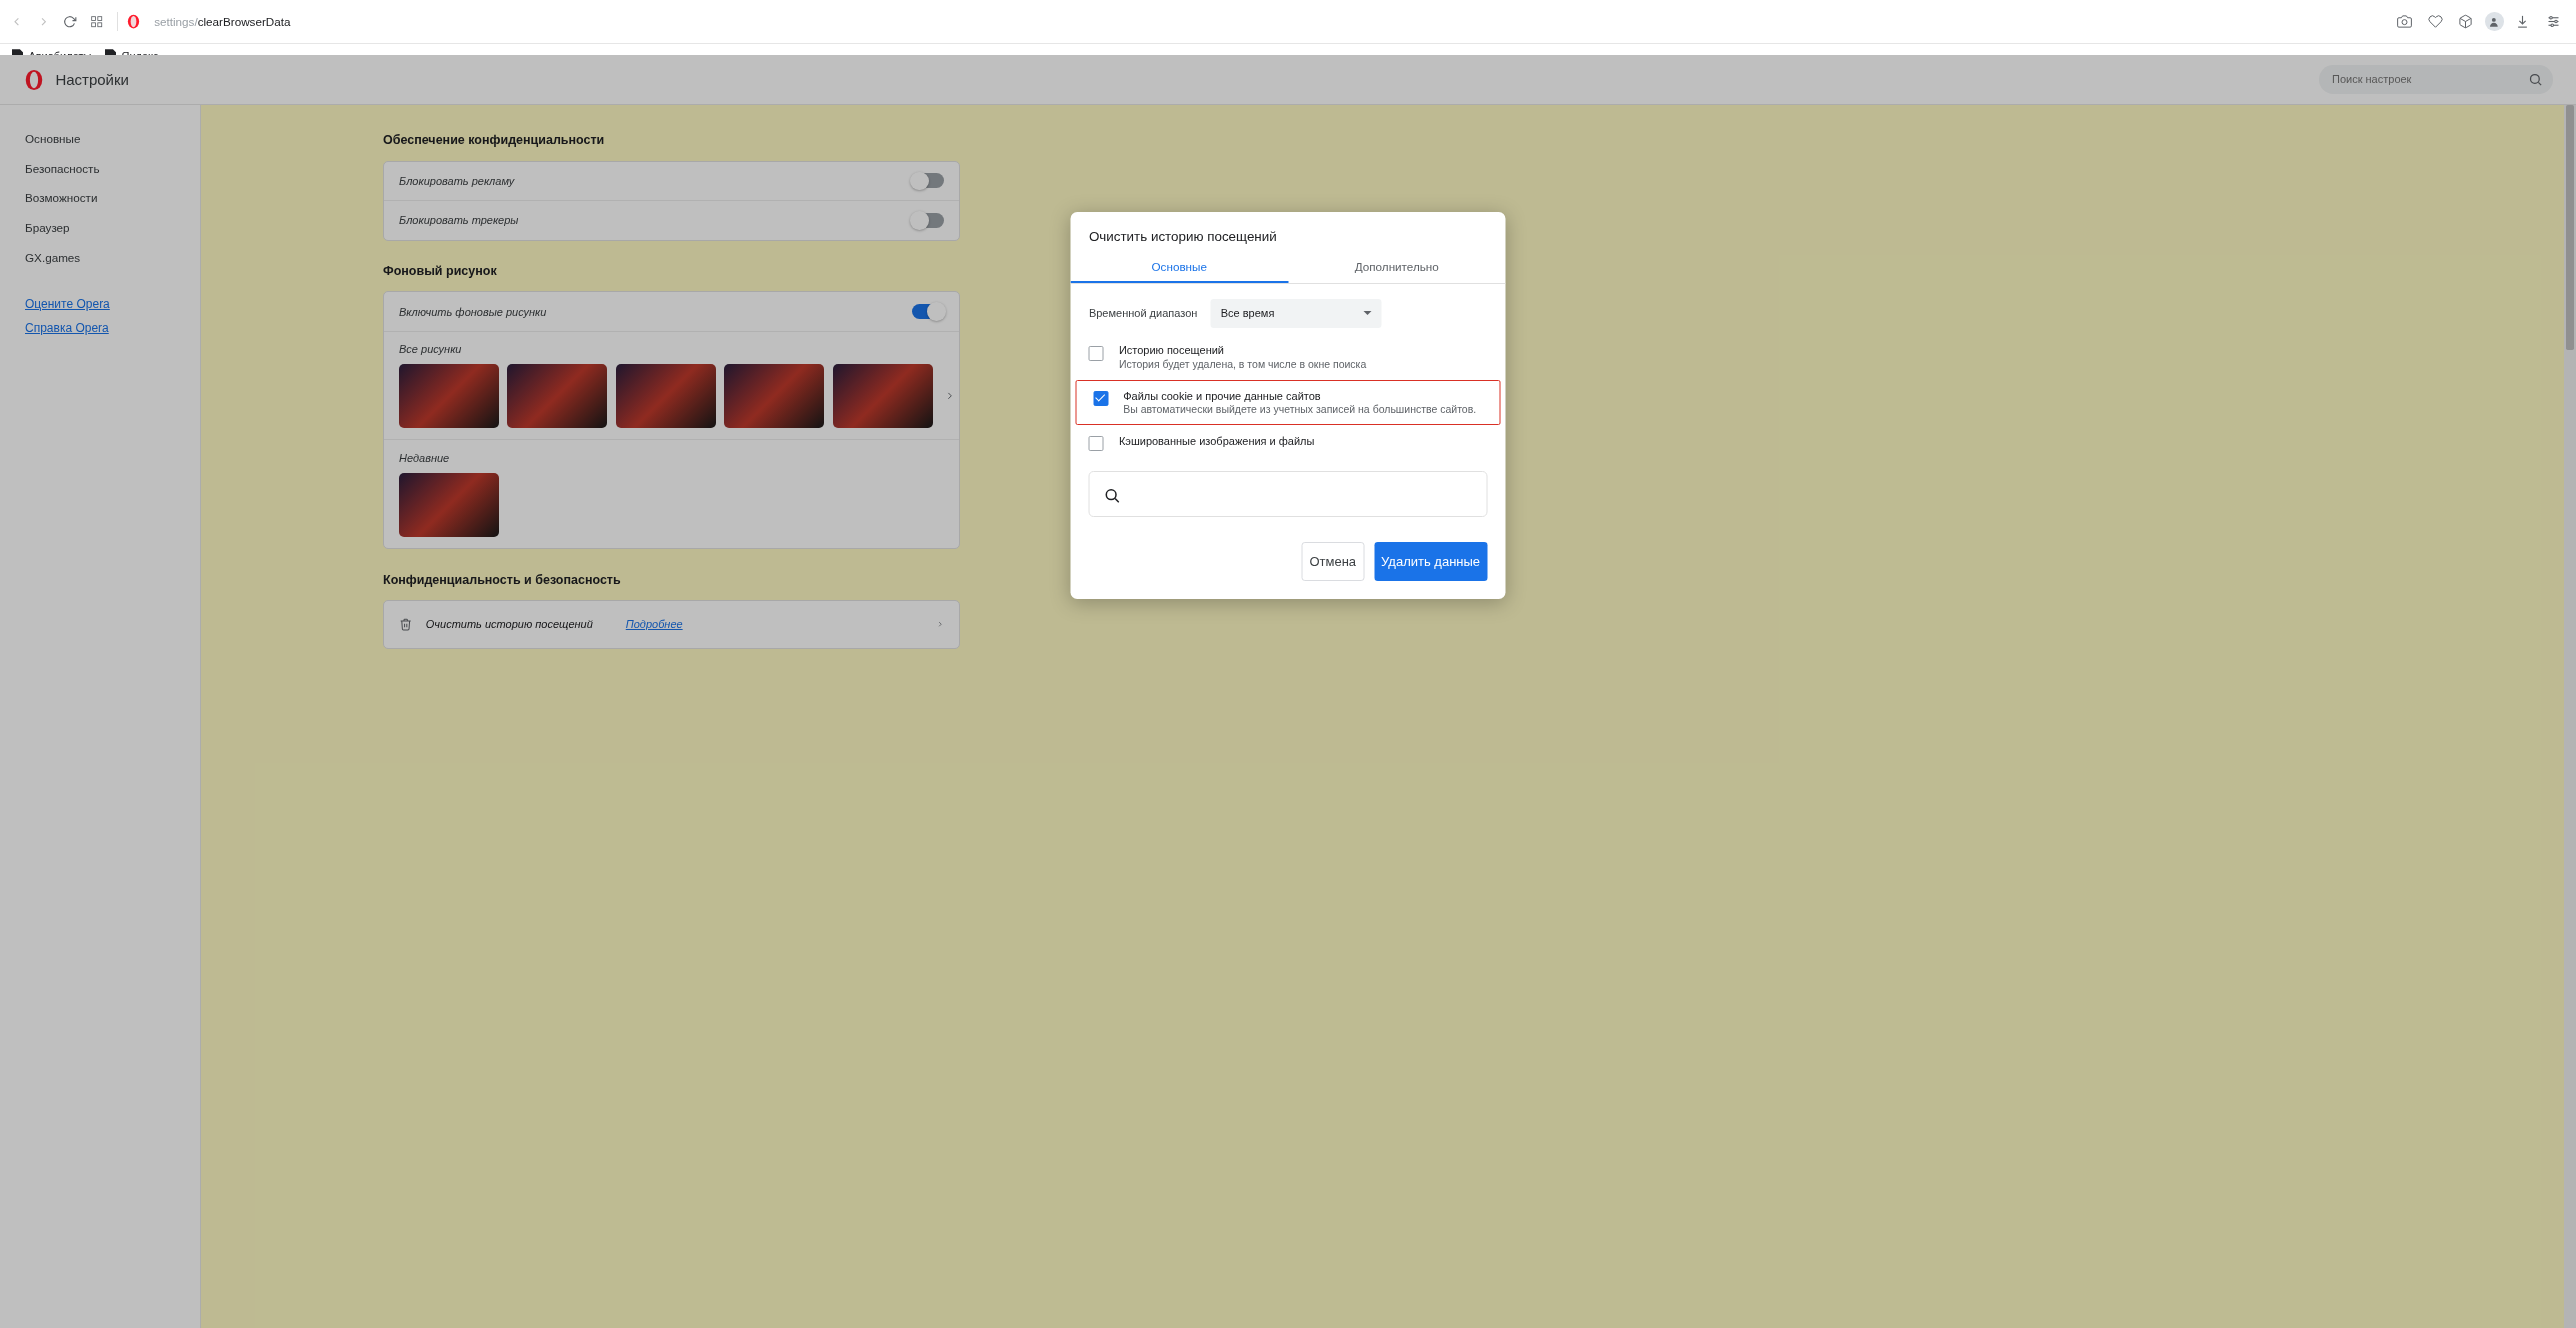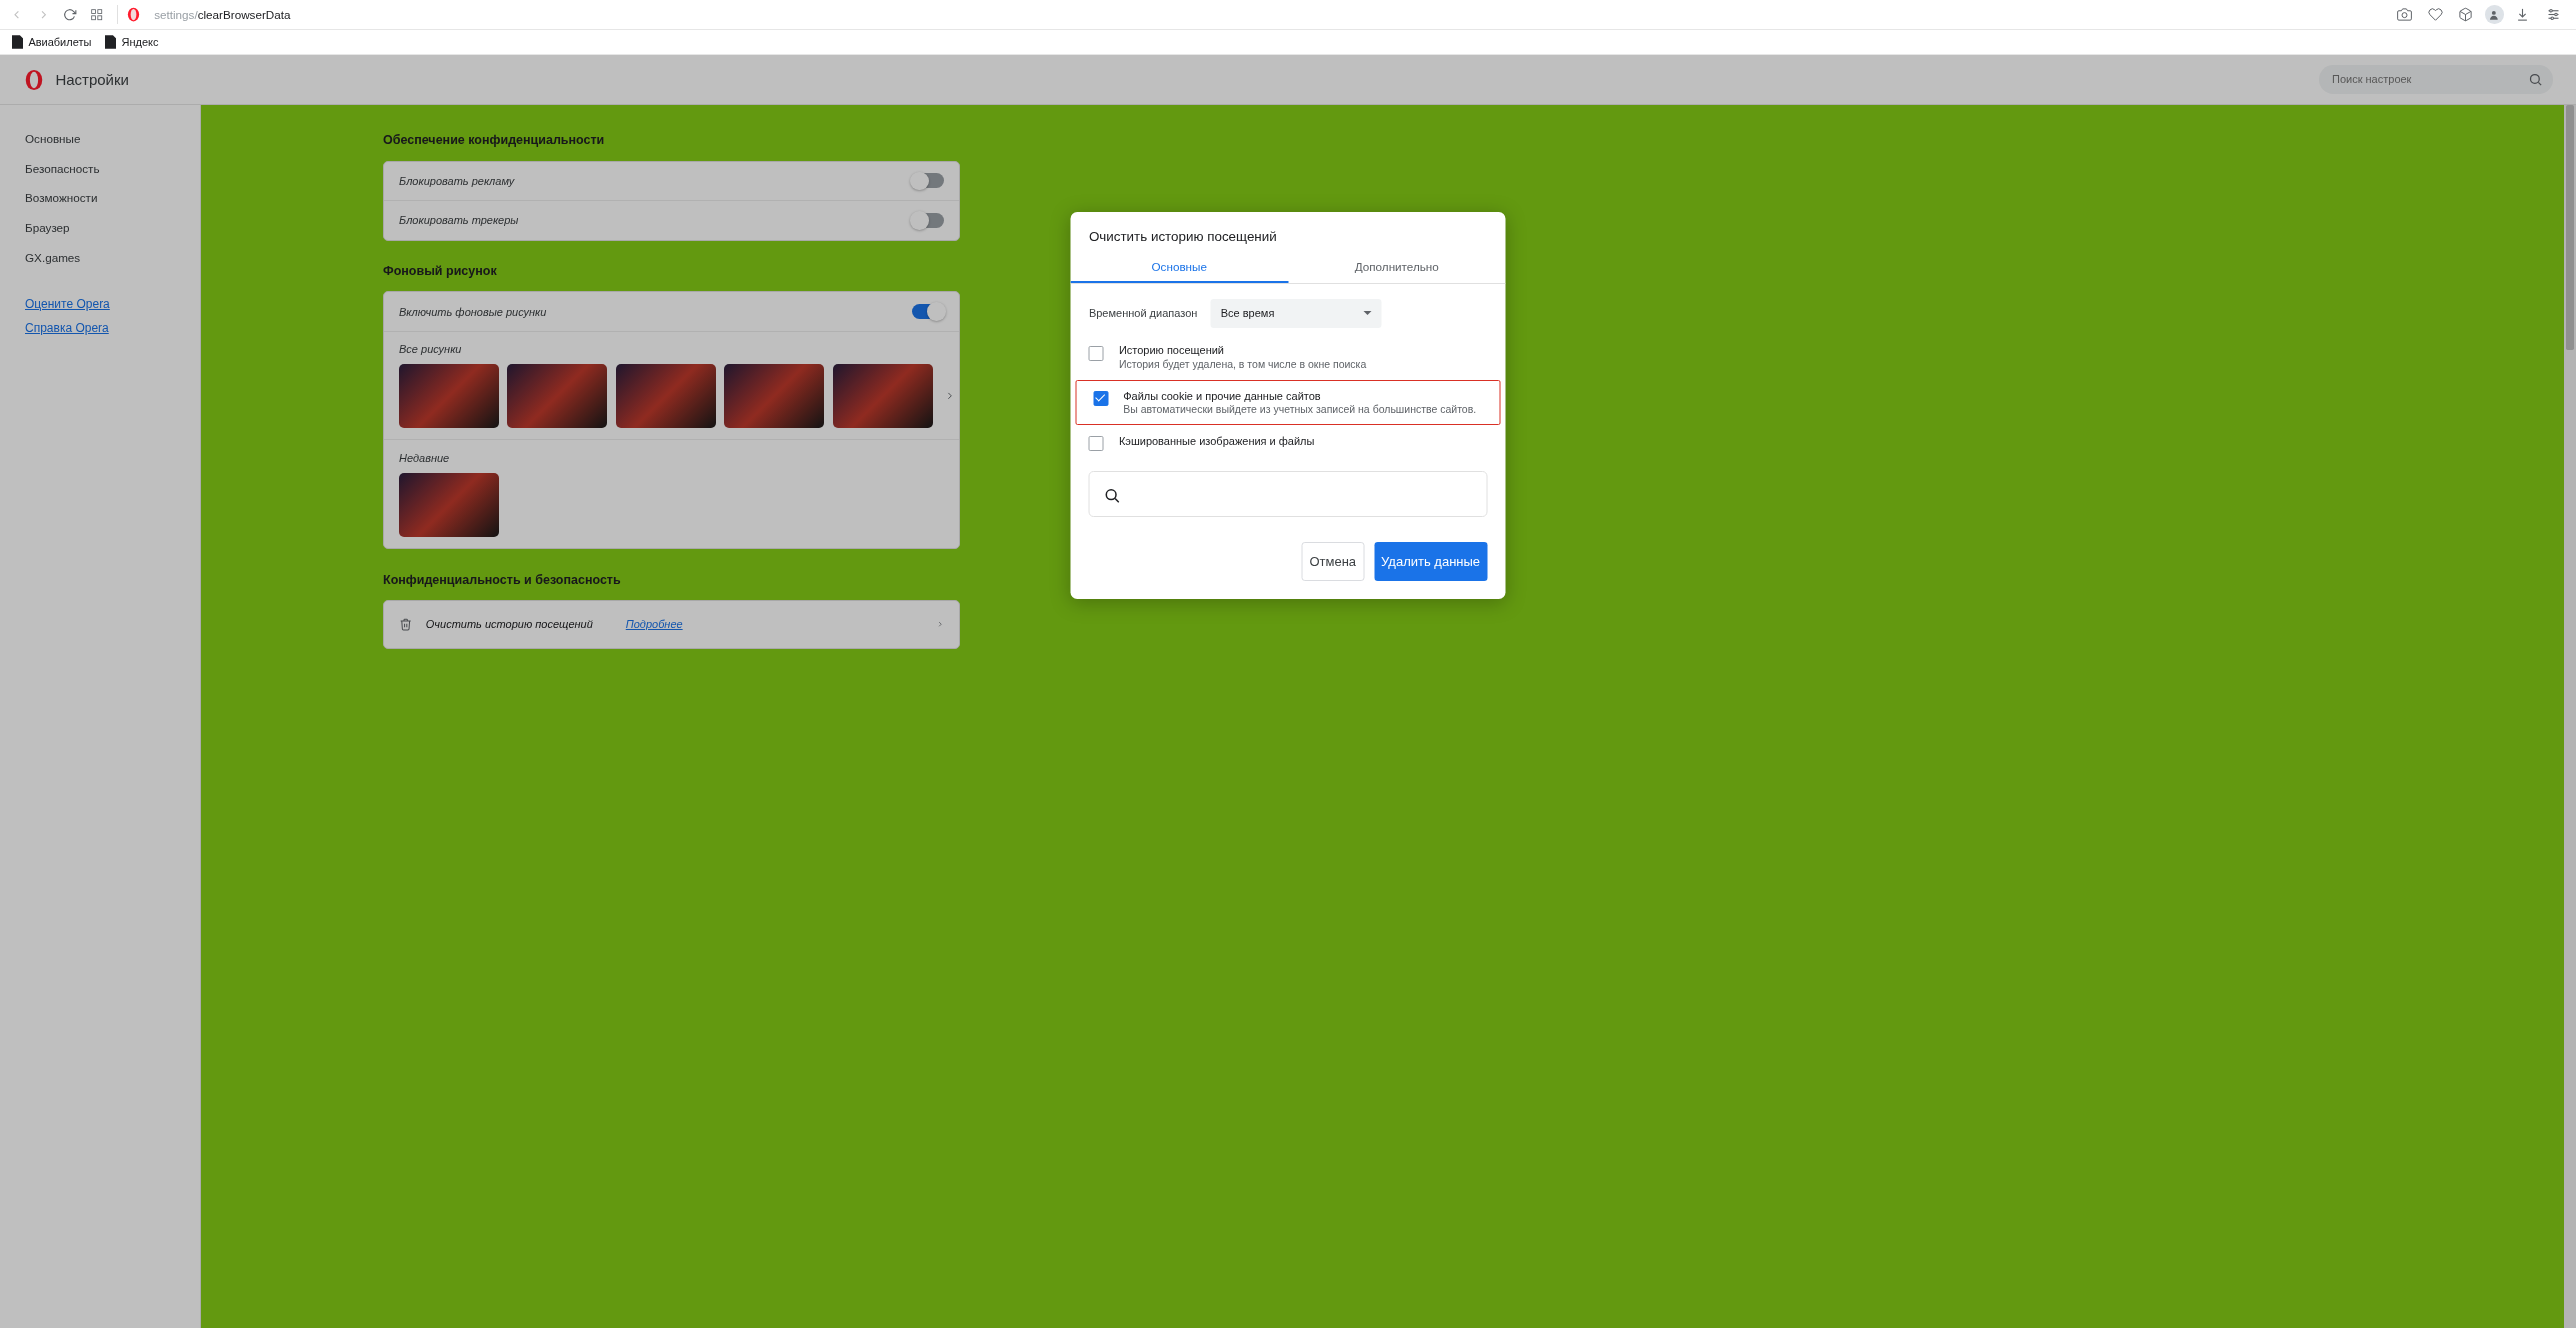--- a/index.html
+++ b/index.html
@@ -1,37 +1,37 @@
 <!DOCTYPE html>
 <html style="font-size:13.4px"><head>
 <meta charset="utf-8">
 <style>
   * { box-sizing: border-box; margin: 0; padding: 0; }
   html, body { width: 100%; height: 100%; font-family: -apple-system, BlinkMacSystemFont, "Segoe UI", Arial, sans-serif; background: #fff; color: #202124; overflow: hidden; }
   body { font-size: 11px; }
 
   
-  .toolbar { height: 30px; display: flex; align-items: center; padding: 0 5px; border-bottom: 0.8px solid #e6e6e6; gap: 3.3px; justify-content: space-between; }
+  .toolbar { height: 44px; display: flex; align-items: center; padding: 0 5px; border-bottom: 0.8px solid #e6e6e6; gap: 3.3px; justify-content: space-between; }
   .tbtn { width: 23.4px; height: 23.4px; display: flex; align-items: center; justify-content: center; color: #5f6368; border-radius: 3.3px; }
   .tbtn.disabled { color: #c0c0c0; }
   .tbar-sep { width: 0.8px; height: 18.4px; background: #e0e0e0; margin: 0 5px; }
   .opera-logo { width: 15px; height: 15px; display: inline-block; margin-right: 6.7px; }
   .addr { flex: 1; padding-left: 3.3px; color: #9aa0a6; font-size: 11.7px; }
   .addr .dark { color: #202124; }
   .right-icons { display: flex; align-items: center; gap: 8.4px; margin-left: auto; padding-right: 6.7px; }
   .right-icons .tbtn { width: 22px; height: 22px; }
   .avatar { width: 18.4px; height: 18.4px; border-radius: 50%; background: #dde2e7; display:flex; align-items:center; justify-content:center; color:#5f6368; }
 
   
   .bookmarks-bar { height: 25px; display: flex; align-items: center; gap: 13.4px; padding: 0 11.7px; border-bottom: 0.8px solid #e6e6e6; font-size: 11px; color: #202124; }
   .bm-item { display: flex; align-items: center; gap: 5px; cursor: pointer; }
   .file-ic { width: 11.7px; height: 13.4px; background: #202124; clip-path: polygon(0 0, 70% 0, 100% 25%, 100% 100%, 0 100%); }
 
   
-  .page { position: absolute; top: 55px; left:0; right:0; bottom:0; background: #84cc16; }
+  .page { position: absolute; top: 55px; left:0; right:0; bottom:0; background: #fef9c3; }
   .settings-header { position: absolute; top:0; left:0; right:0; height: 50px; display: flex; align-items: center; padding: 0 23.4px; border-bottom: 0.8px solid #e6e6e6; background:#fff; }
   .settings-header .title { font-size: 15px; color: #3c4043; margin-left: 10px; }
   .search-wrap { margin-left: auto; position: relative; }
   .search-wrap input { width: 234px; height: 28.4px; border: none; background: #f1f3f4; border-radius: 14.2px; padding: 0 33px 0 13.4px; font-size: 11px; color:#5f6368; outline: none; }
   .search-wrap .sicon { position: absolute; right: 10px; top: 6.7px; color: #5f6368; }
 
   .sidebar { position: absolute; top: 50px; left: 0; bottom: 0; width: 201px; border-right: 0.8px solid #e6e6e6; padding: 18.4px 0 0 25px; background:#fff; }
   .side-item { display: block; padding: 8.4px 0; font-size: 11.7px; color: #3c4043; cursor: pointer; }
   .side-item.active { font-weight: 500; }
   .side-link { display: block; padding: 5px 0; font-size: 12px; color: #1a73e8; text-decoration: underline; cursor: pointer; }

